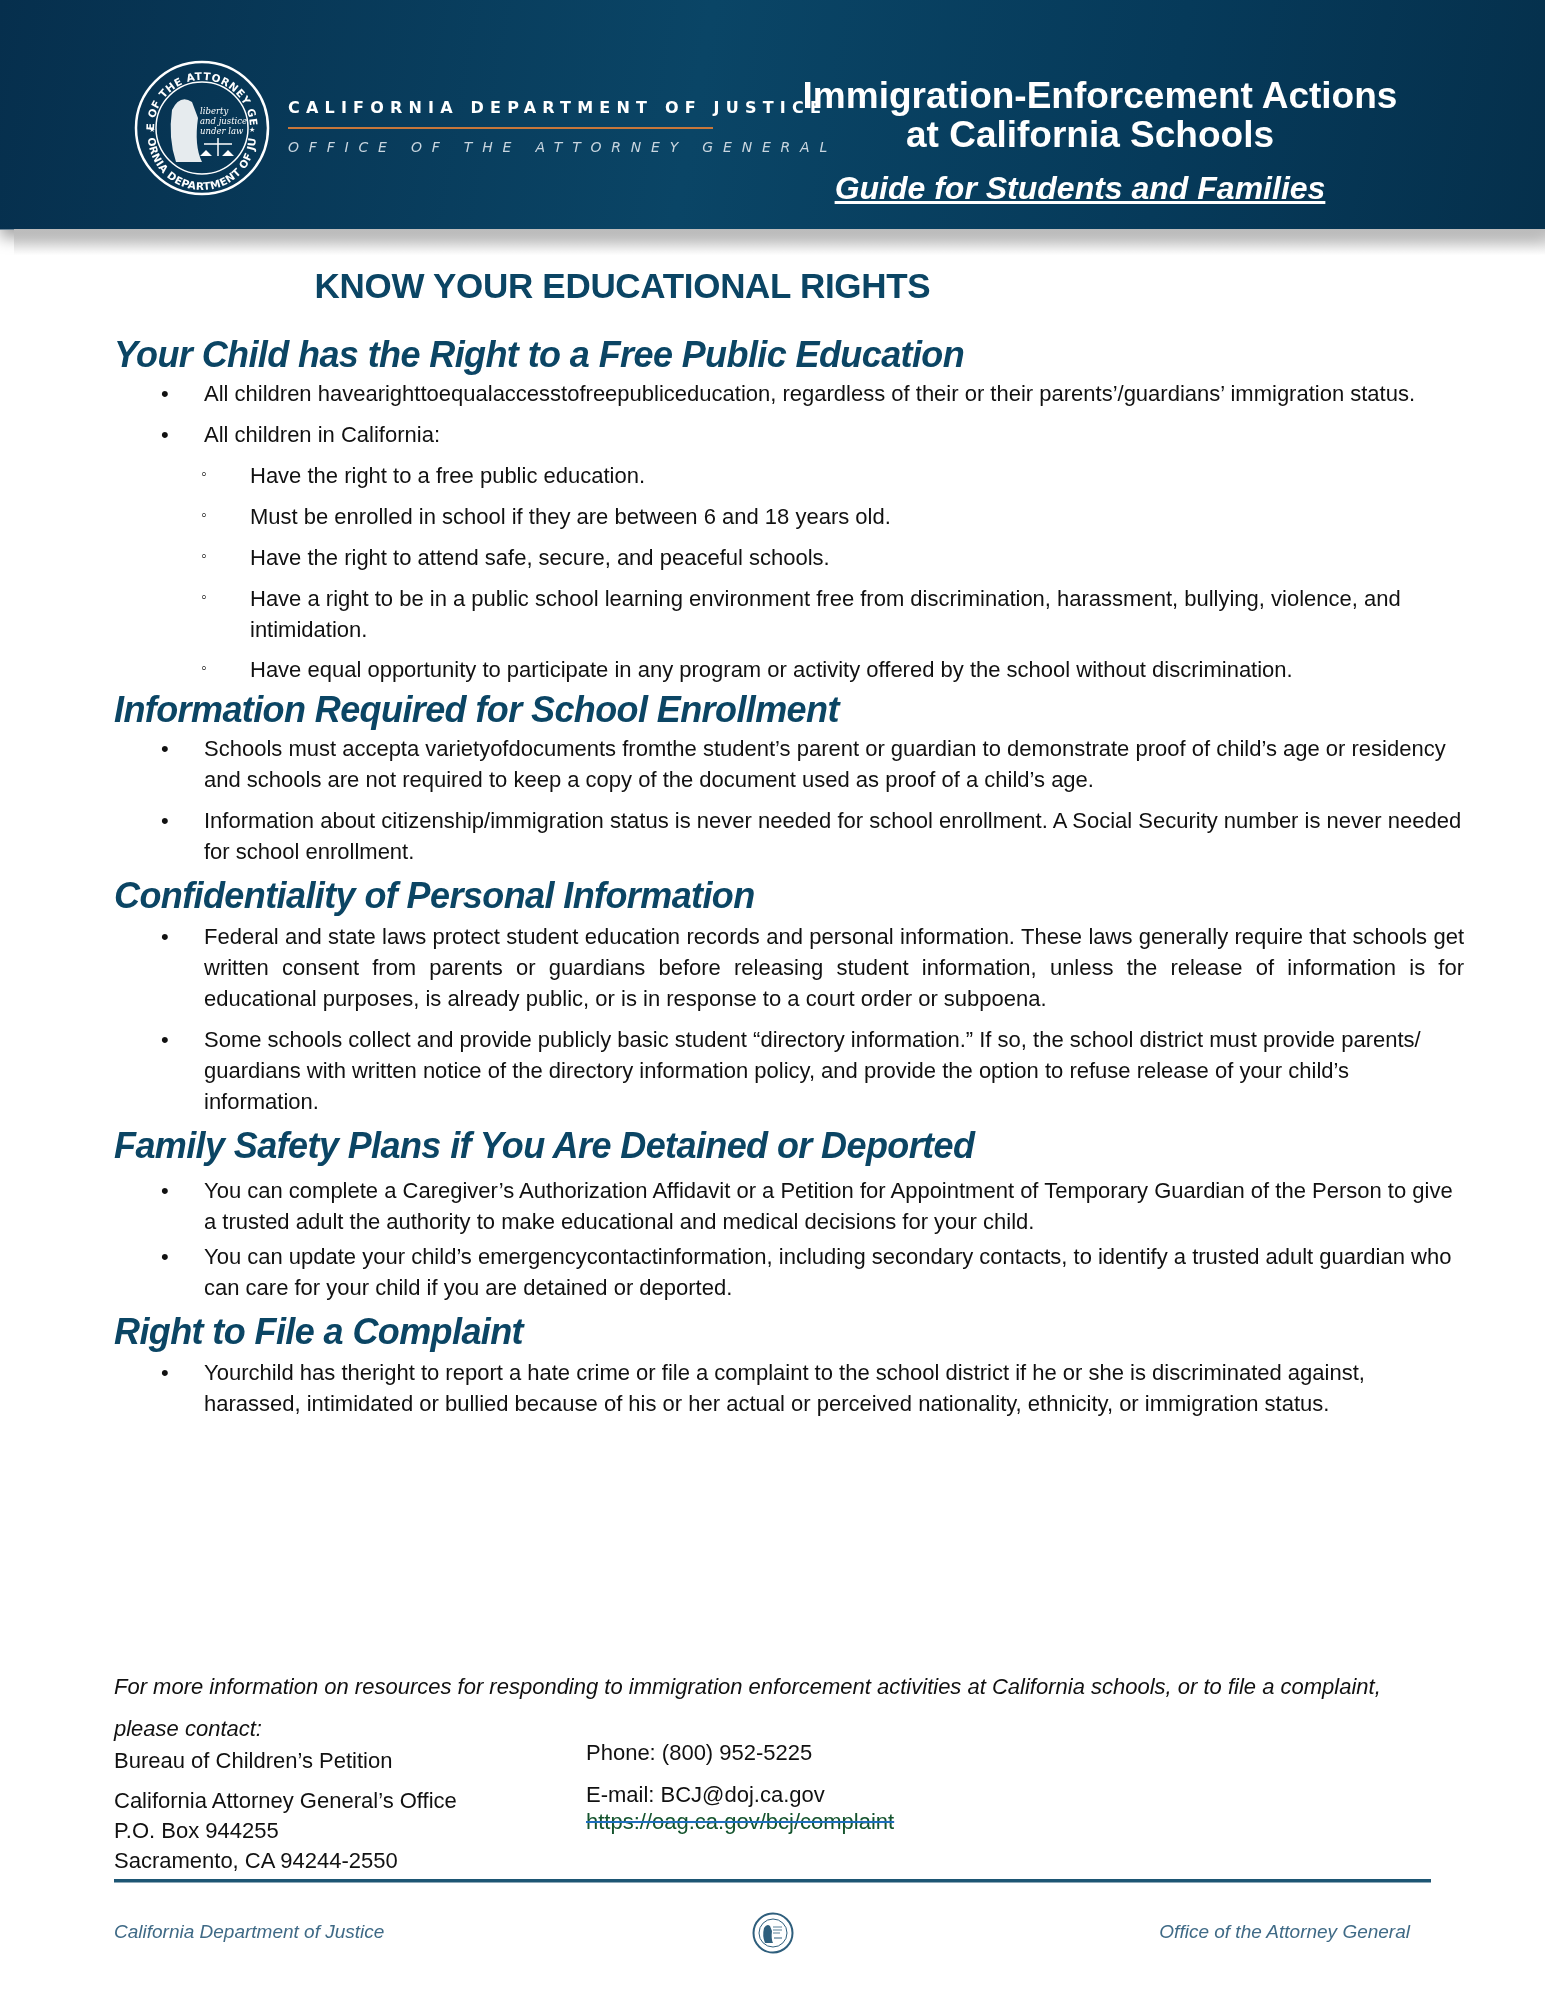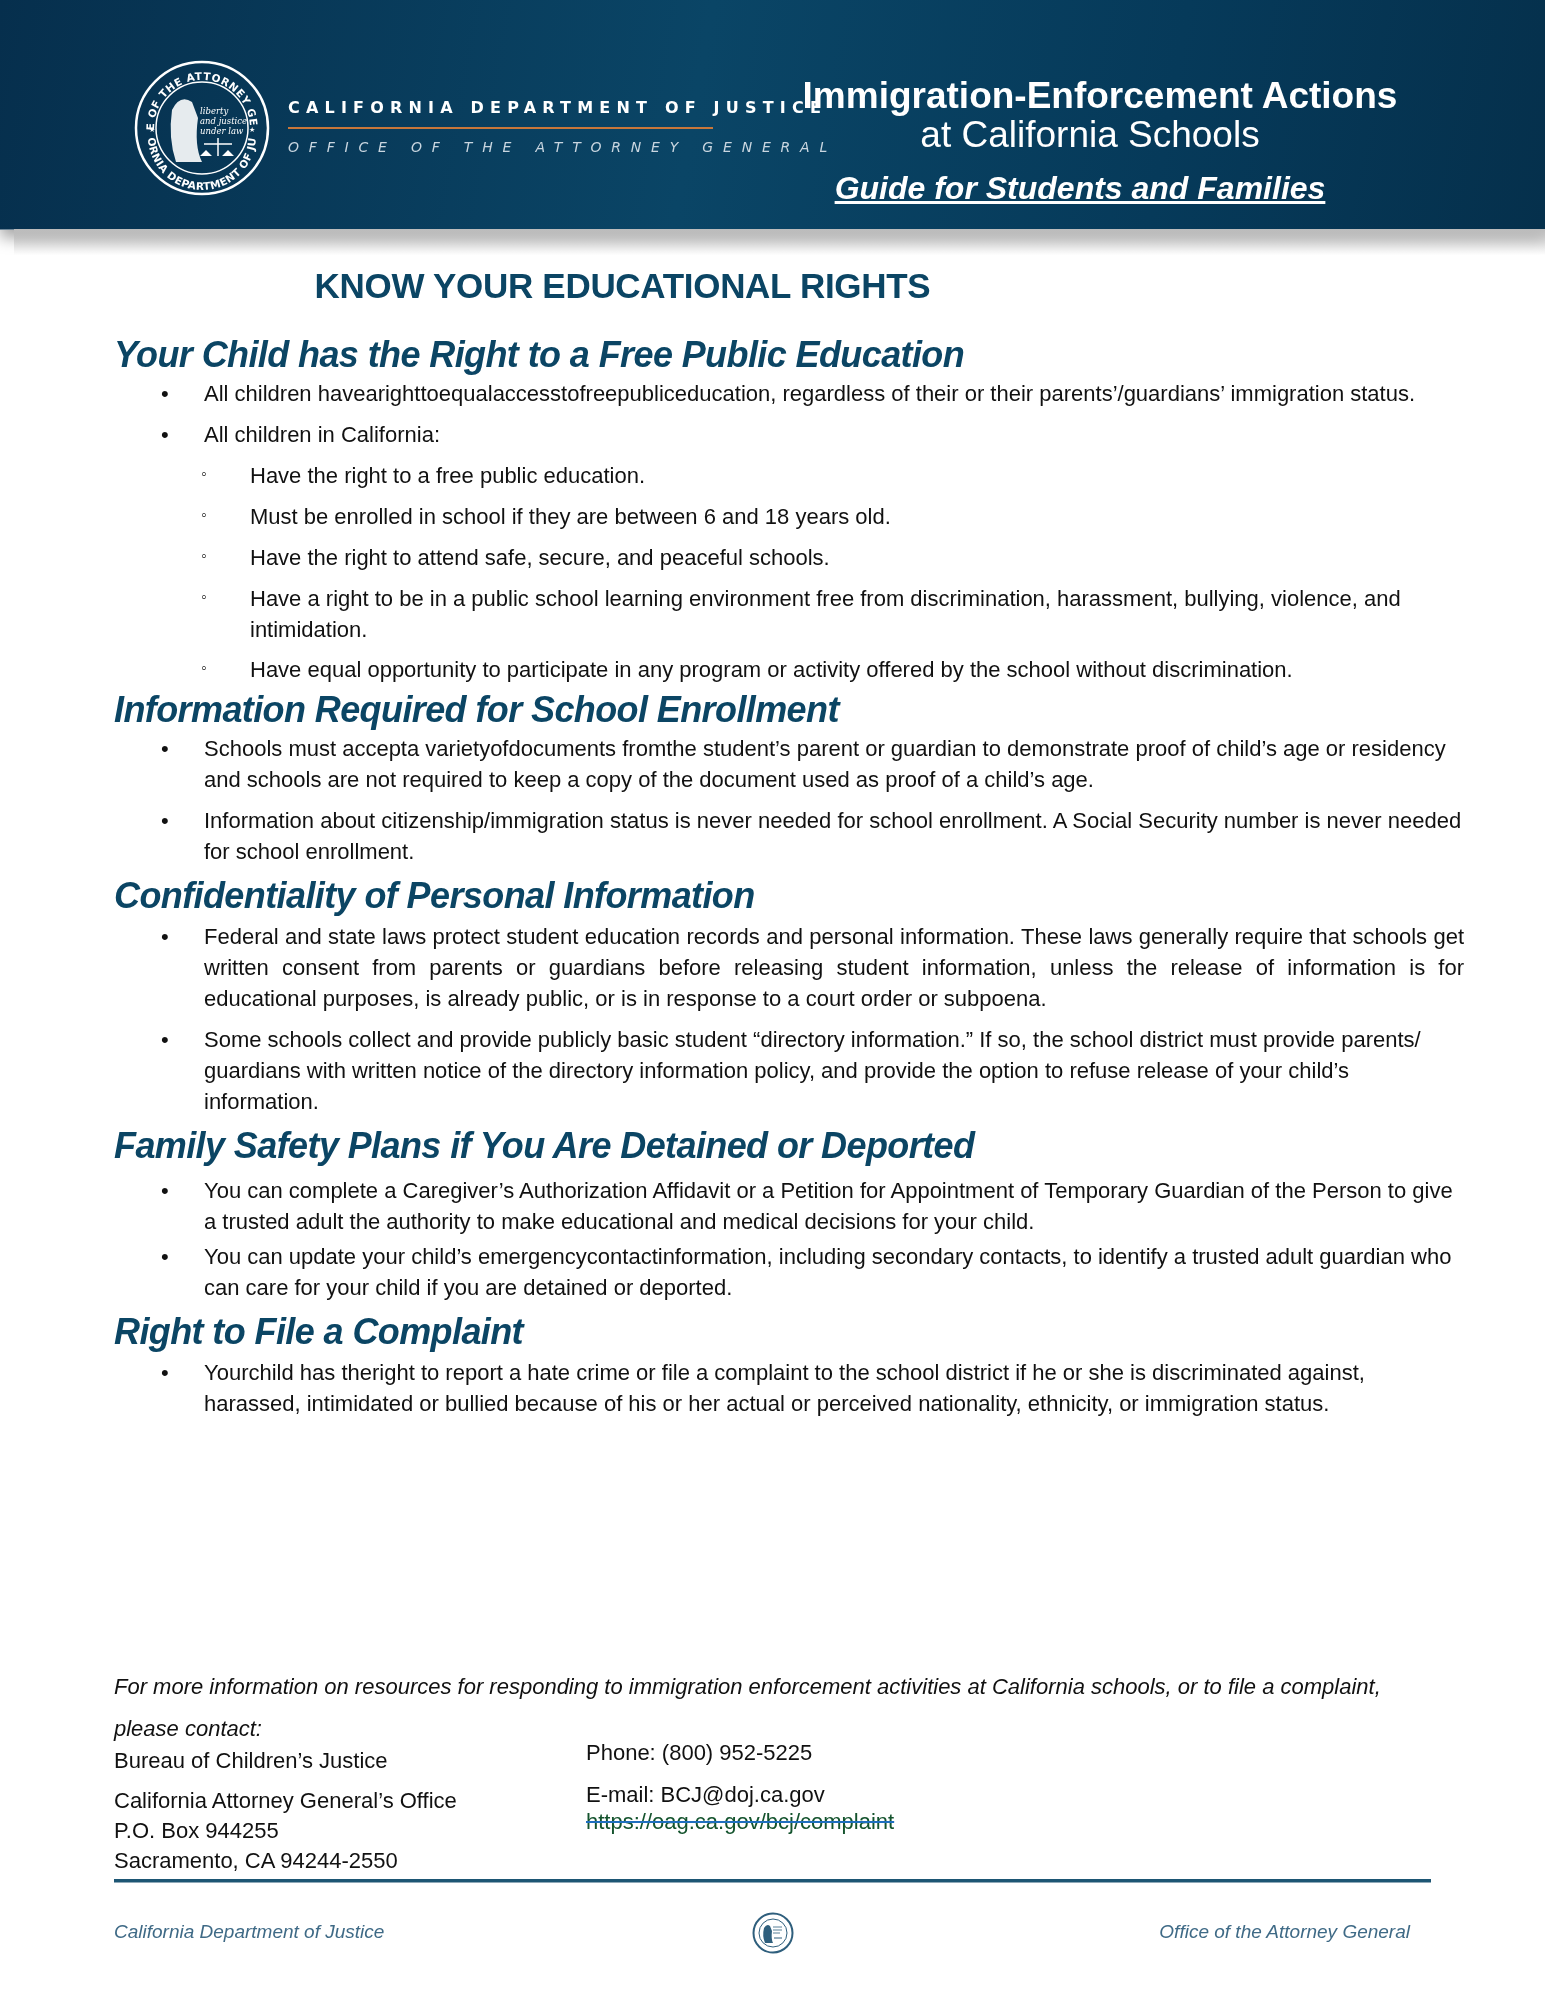--- a/index.html
+++ b/index.html
@@ -33,21 +33,21 @@
   }
   .org-sub {
     position: absolute; left: 288px; top: 139px;
     color: #c9d6e0; font-size: 14px; font-style: italic; letter-spacing: 9.8px;
     font-family: "DejaVu Sans", sans-serif; font-weight: 300;
   }
   .title-block {
     position: absolute; left: 770px; top: 76px; width: 660px; text-align: center; color: #fff;
   }
   .title-line1 { font-size: 37px; font-weight: bold; line-height: 40px; display:block; }
-  .title-line2 { font-size: 37px; font-weight: normal; line-height: 38px; display:block; margin-left: -20px; }
+  .title-line2 { font-size: 37px; font-weight: bold; line-height: 38px; display:block; margin-left: -20px; }
   .title-sub { font-size: 32px; font-weight: bold; font-style: italic; line-height: 40px; display:block; margin-top: 14px; margin-left: -40px; text-decoration: underline; }
 
   .main-heading {
     position: absolute; left: 0; top: 266px; width: 1245px; text-align: center;
     color: #0b4564; font-size: 35px; font-weight: bold; letter-spacing: -0.3px;
   }
   .content {
     position: absolute; left: 114px; top: 336px; width: 1350px;
     font-size: 22px; line-height: 31px;
   }
@@ -184,21 +184,21 @@
       <li class="b1" style="margin-top:6px;">Yourchild has theright to report a hate crime or file a complaint to the school district if he or she is discriminated against, harassed, intimidated or bullied because of his or her actual or perceived nationality, ethnicity, or immigration status.</li>
     </ul>
   </div>
 </div>
 
 <div class="contact">
   <div class="contact-intro">For more information on resources for responding to immigration enforcement activities at California schools, or to file a complaint, please contact:</div>
 </div>
 
 <div class="addr">
-  <div>Bureau of Children’s Justice</div>
+  <div>Bureau of Children’s Petition</div>
   <div class="gap">California Attorney General’s Office</div>
   <div>P.O. Box 944255</div>
   <div>Sacramento, CA 94244-2550</div>
 </div>
 
 <div class="contact-right">
   <div>Phone: (800) 952-5225</div>
   <div class="gap">E-mail: BCJ@doj.ca.gov</div>
   <a class="link">https://oag.ca.gov/bcj/complaint</a>
 </div>

